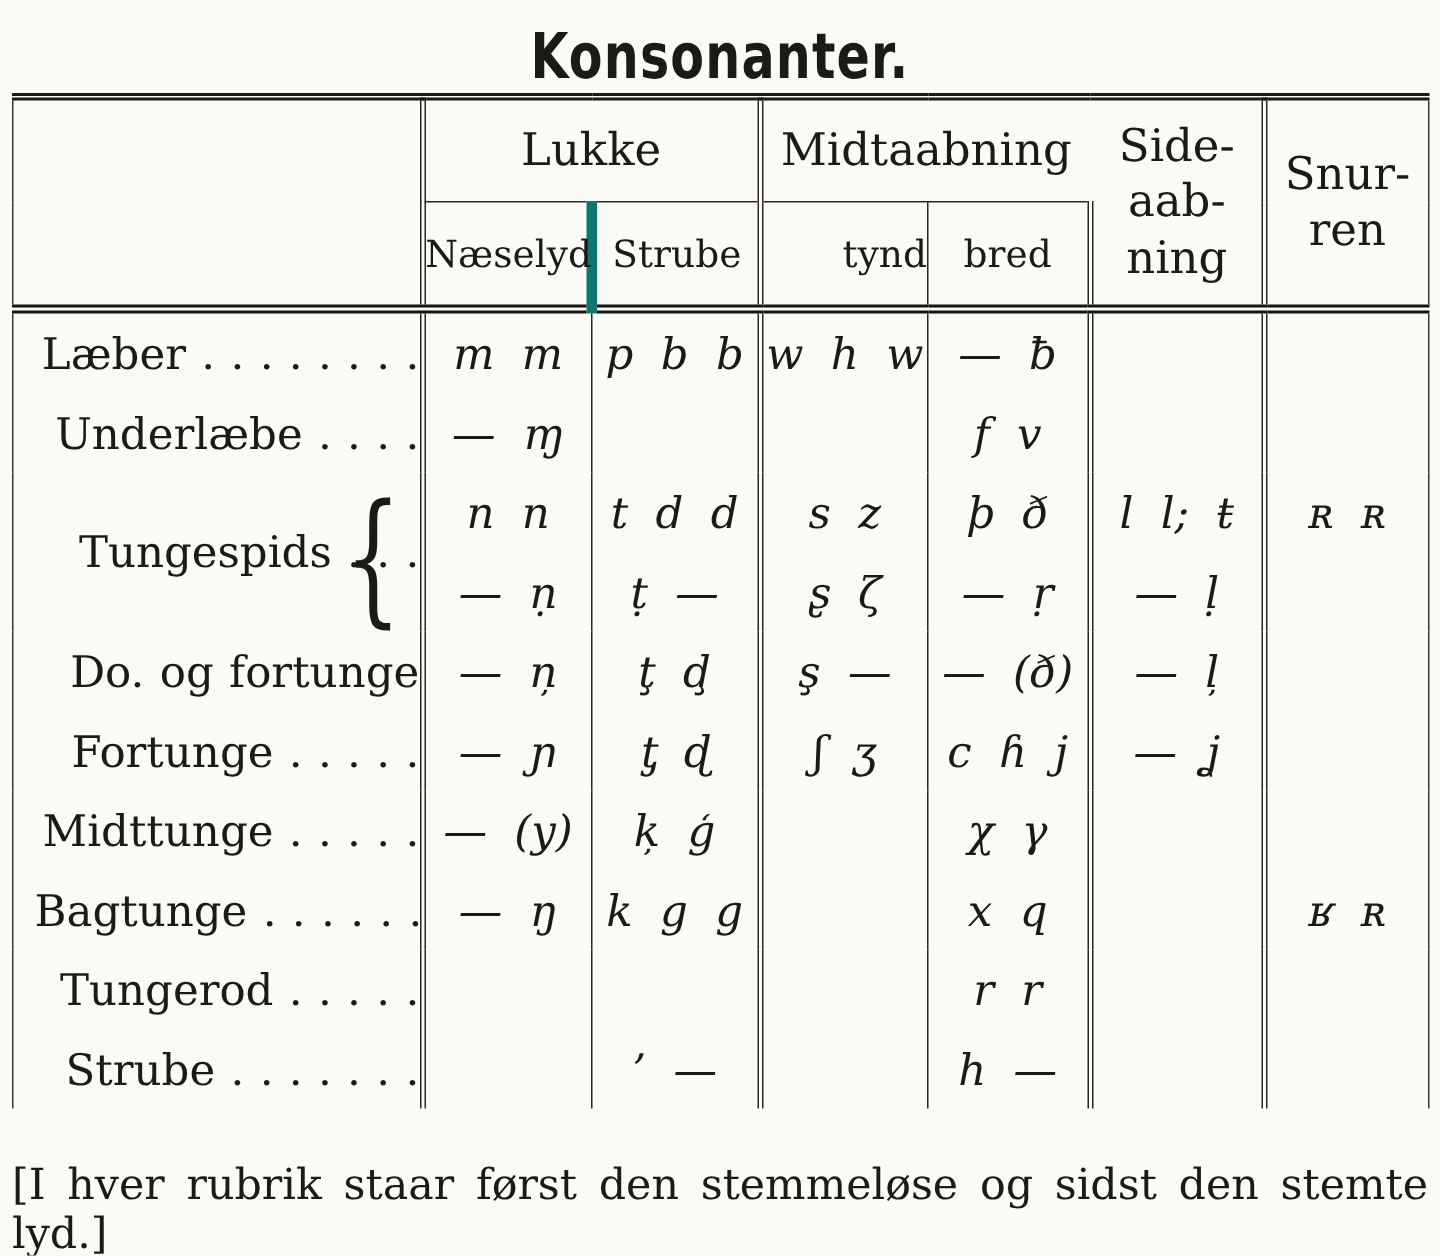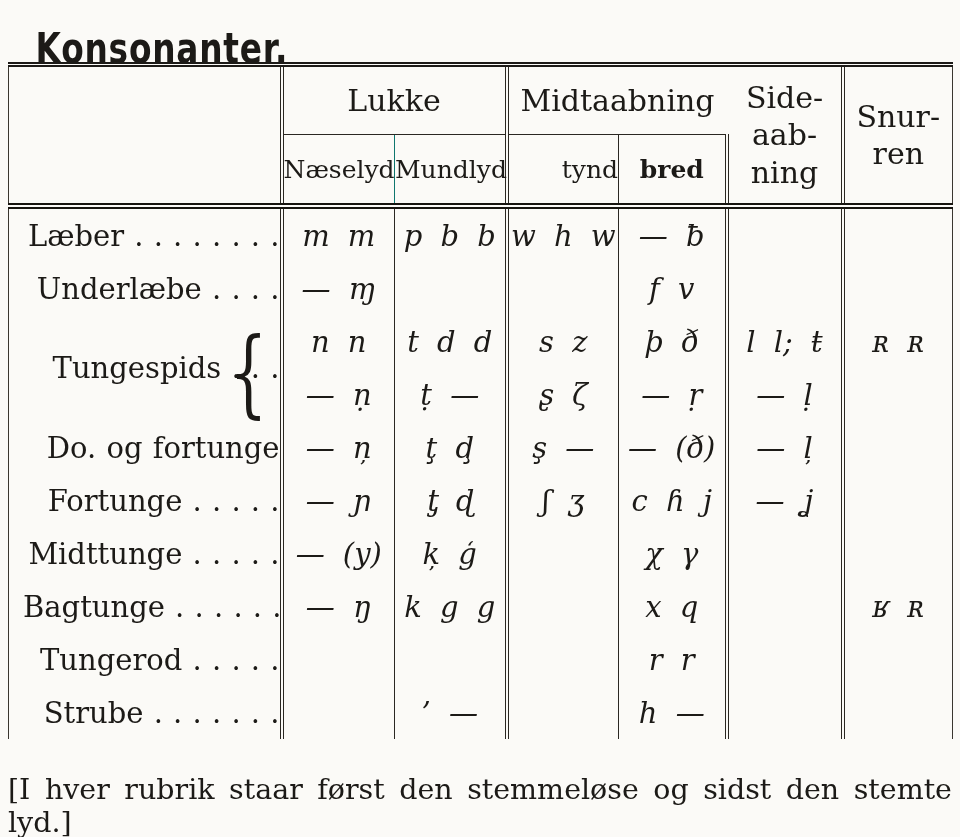--- a/index.html
+++ b/index.html
@@ -3,21 +3,21 @@
 <meta charset="utf-8">
 <style>
   html,body{margin:0;padding:0;}
   body{
     width:960px;height:837px;overflow:hidden;
     background:#fbfaf7;color:#1c1a17;
     font-family:"DejaVu Serif","DejaVu Sans",serif;
   }
   .page{position:relative;width:960px;height:837px;}
   .title{
-    padding-top:24px;height:62px;box-sizing:border-box;text-decoration:underline;
+    text-align:center;padding-top:13px;height:62px;box-sizing:border-box;text-decoration:underline;
   }
   .title span{
     display:inline-block;
     font-family:"DejaVu Sans","Liberation Sans",sans-serif;
     font-weight:700;font-size:42px;letter-spacing:1px;
     transform:scaleX(0.78);transform-origin:center;
     white-space:nowrap;
   }
   table.kons{
     border-collapse:collapse;table-layout:fixed;
@@ -38,24 +38,24 @@
   thead tr.subhead th{height:68px;}
   thead th{border-bottom:6px double #16140f;}
   th.corner{border-right:4px double #2a2username7;border-bottom:6px double #16140f;}
   th.corner{border-right:4px double #2a2722;}
   th.group{font-size:30px;border-bottom:6px double #16140f;}
   th.group-lukke{border-right:4px double #2a2722;}
   th.group-lukke,th.group-midt{border-bottom:1px solid #2a2722;margin-left:16px;}
   th.tall{font-size:30px;line-height:1.25;white-space:pre-line;}
   th.tall-side{border-right:4px double #2a2722;}
   th.sub{font-size:25px;}
-  th.sub-naes{border-right:1px solid #0f766e;}
+  th.sub-naes{border-right:7px solid #0f766e;}
   th.sub-mund{border-right:4px double #2a2722;}
   th.sub-tynd{border-right:1px solid #2a2722;text-align:right;}
-  th.sub-bred{border-right:4px double #2a2722;font-weight:bold;}
+  th.sub-bred{border-right:4px double #2a2722;}
   tbody td{height:53px;font-size:29px;}
   td.label-cell{
     position:relative;text-align:right;padding-left:14px;
     border-right:4px double #2a2722;
     font-size:29px;word-spacing:1px;white-space:nowrap;
   }
   td.cell{
     text-align:center;font-style:italic;word-spacing:9px;white-space:nowrap;
   }
   td.col1{border-right:1px solid #2a2722;margin-top:34px;}
@@ -100,21 +100,21 @@
         <th class="group group-lukke" colspan="2">Lukke</th>
         <th class="group group-midt" colspan="2">Midtaabning</th>
         <th class="tall tall-side" rowspan="2">Side-
 aab-
 ning</th>
         <th class="tall" rowspan="2">Snur-
 ren</th>
       </tr>
       <tr class="subhead">
         <th class="sub sub-naes">Næselyd</th>
-        <th class="sub sub-mund">Mundlyd</th>
+        <th class="sub sub-mund">Strube</th>
         <th class="sub sub-tynd">tynd</th>
         <th class="sub sub-bred">bred</th>
       </tr>
     </thead>
     <tbody>
         <tr>
           <td class="label-cell"><span>Læber . . . . . . . .</span></td>
           <td class="cell col1">m m</td>
           <td class="cell col2">p b b</td>
           <td class="cell col3">w h w</td>

